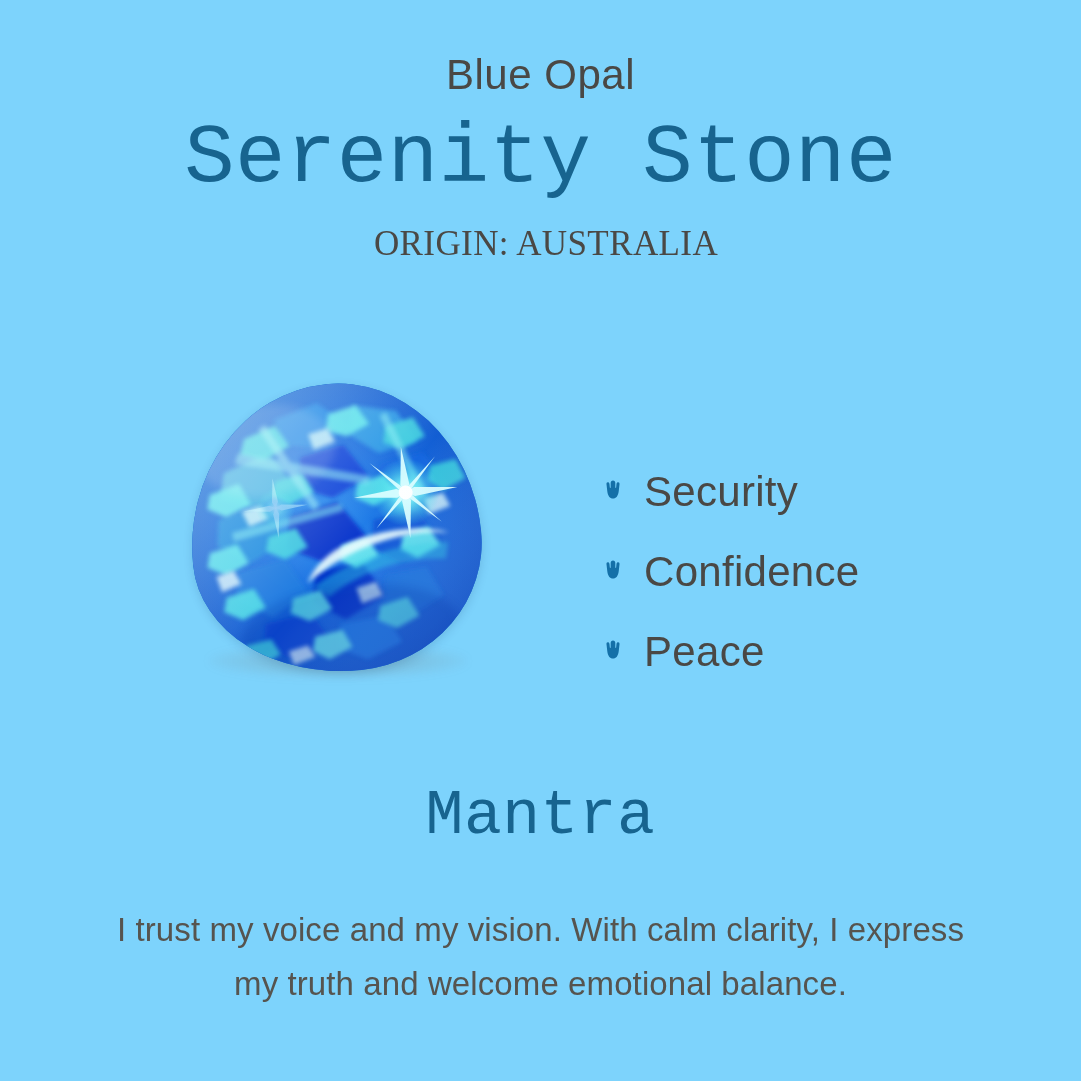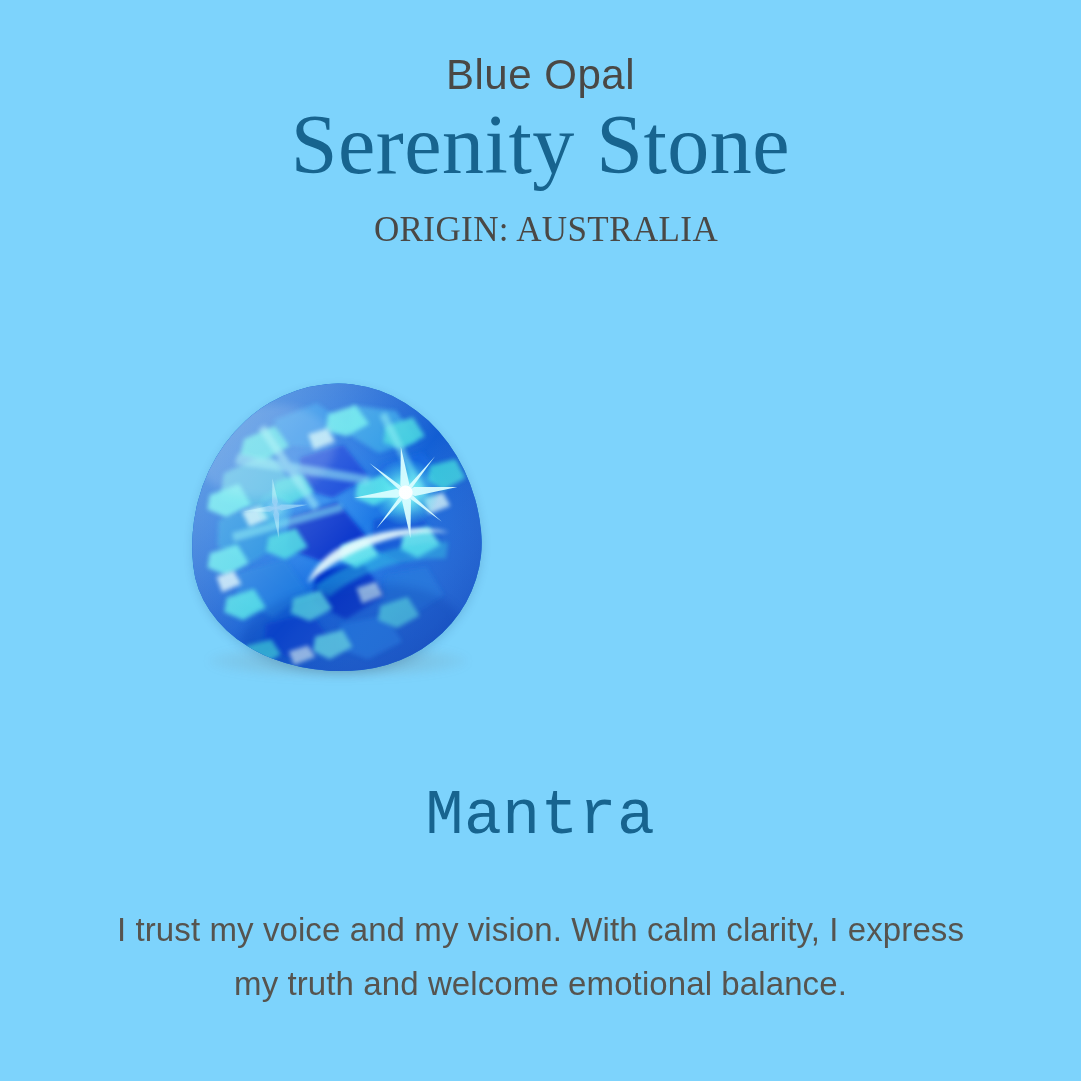--- a/index.html
+++ b/index.html
@@ -32,26 +32,26 @@
   }
   .subtitle-top {
     font-family: "Liberation Sans", sans-serif;
     font-size: 42px;
     font-weight: 300;
     letter-spacing: 0.5px;
     color: #4a4845;
     line-height: 1.1;
   }
   .main-title {
-    font-family: Liberation Serif, serif;
+    font-family: Liberation Mono, monospace;
     font-size: 84px;
     font-weight: 400;
     color: #17648f;
     line-height: 1.12;
-    margin-top: 0;
+    margin-top: 14px;
     letter-spacing: 0.5px;
   }
   .origin-line {
     font-family: Liberation Serif, serif;
     font-size: 35px;
     font-weight: 300;
     letter-spacing: 0.4px;
     color: #4a4845;
     margin-top: 18px;
     margin-left: 11px;
@@ -282,20 +282,50 @@
             </g>
           </g>
 
           <rect x="0" y="0" width="290" height="288" fill="url(#gRim)"></rect>
           <ellipse cx="84" cy="60" rx="70" ry="46" fill="#ffffff" opacity="0.13" filter="url(#soft2)"></ellipse>
           <ellipse cx="150" cy="250" rx="110" ry="48" fill="#062a9e" opacity="0.20" filter="url(#soft2)"></ellipse>
         </svg>
       </div>
     </div>
 
+    <div class="props">
+
+      <div class="prop-row">
+        <span class="prop-bullet">
+          <svg width="24" height="28" viewBox="0 0 24 28" aria-hidden="true">
+            <path fill="#1470a8" d="M12 2.4c1.5 0 2.3 1.1 2.3 2.6v4.6c0 .5.8.5.85 0l.35-3.5c.12-1.2.9-1.85 1.75-1.75.85.1 1.35.85 1.25 1.95l-.75 6.6c-.55 4.9-2.7 7.6-5.75 7.6s-5.2-2.7-5.75-7.6l-.75-6.6C5.37 5.2 5.87 4.45 6.72 4.35c.85-.1 1.63.55 1.75 1.75l.35 3.5c.05.5.85.5.85 0V5c0-1.5.83-2.6 2.33-2.6z"></path>
+          </svg>
+        </span>
+        <span class="prop-label">Security</span>
+      </div>
+
+      <div class="prop-row">
+        <span class="prop-bullet">
+          <svg width="24" height="28" viewBox="0 0 24 28" aria-hidden="true">
+            <path fill="#1470a8" d="M12 2.4c1.5 0 2.3 1.1 2.3 2.6v4.6c0 .5.8.5.85 0l.35-3.5c.12-1.2.9-1.85 1.75-1.75.85.1 1.35.85 1.25 1.95l-.75 6.6c-.55 4.9-2.7 7.6-5.75 7.6s-5.2-2.7-5.75-7.6l-.75-6.6C5.37 5.2 5.87 4.45 6.72 4.35c.85-.1 1.63.55 1.75 1.75l.35 3.5c.05.5.85.5.85 0V5c0-1.5.83-2.6 2.33-2.6z"></path>
+          </svg>
+        </span>
+        <span class="prop-label">Confidence</span>
+      </div>
+
+      <div class="prop-row">
+        <span class="prop-bullet">
+          <svg width="24" height="28" viewBox="0 0 24 28" aria-hidden="true">
+            <path fill="#1470a8" d="M12 2.4c1.5 0 2.3 1.1 2.3 2.6v4.6c0 .5.8.5.85 0l.35-3.5c.12-1.2.9-1.85 1.75-1.75.85.1 1.35.85 1.25 1.95l-.75 6.6c-.55 4.9-2.7 7.6-5.75 7.6s-5.2-2.7-5.75-7.6l-.75-6.6C5.37 5.2 5.87 4.45 6.72 4.35c.85-.1 1.63.55 1.75 1.75l.35 3.5c.05.5.85.5.85 0V5c0-1.5.83-2.6 2.33-2.6z"></path>
+          </svg>
+        </span>
+        <span class="prop-label">Peace</span>
+      </div>
+
+    </div>
   </div>
 
   <div class="mantra">
     <div class="mantra-heading">Mantra</div>
     <div class="mantra-body">I trust my voice and my vision. With calm clarity, I express my truth and welcome emotional balance.</div>
   </div>
 
 </div>
 
 </body></html>

